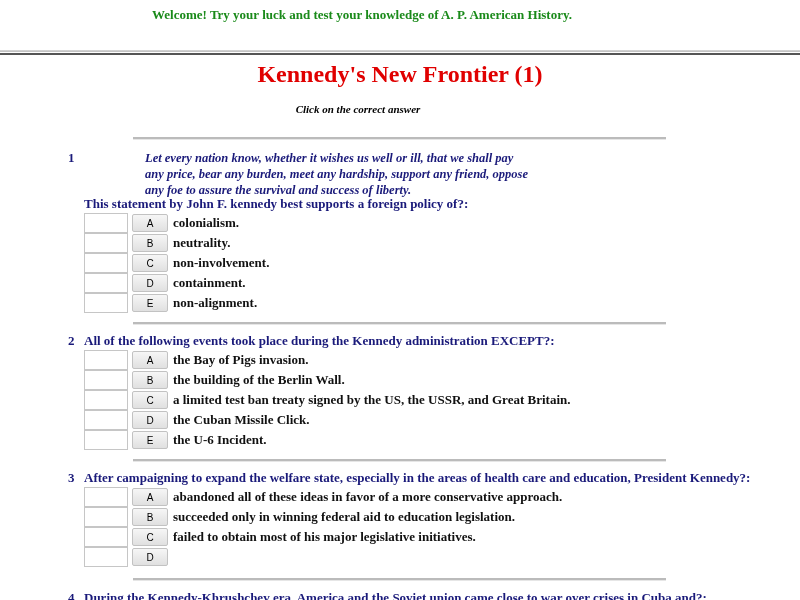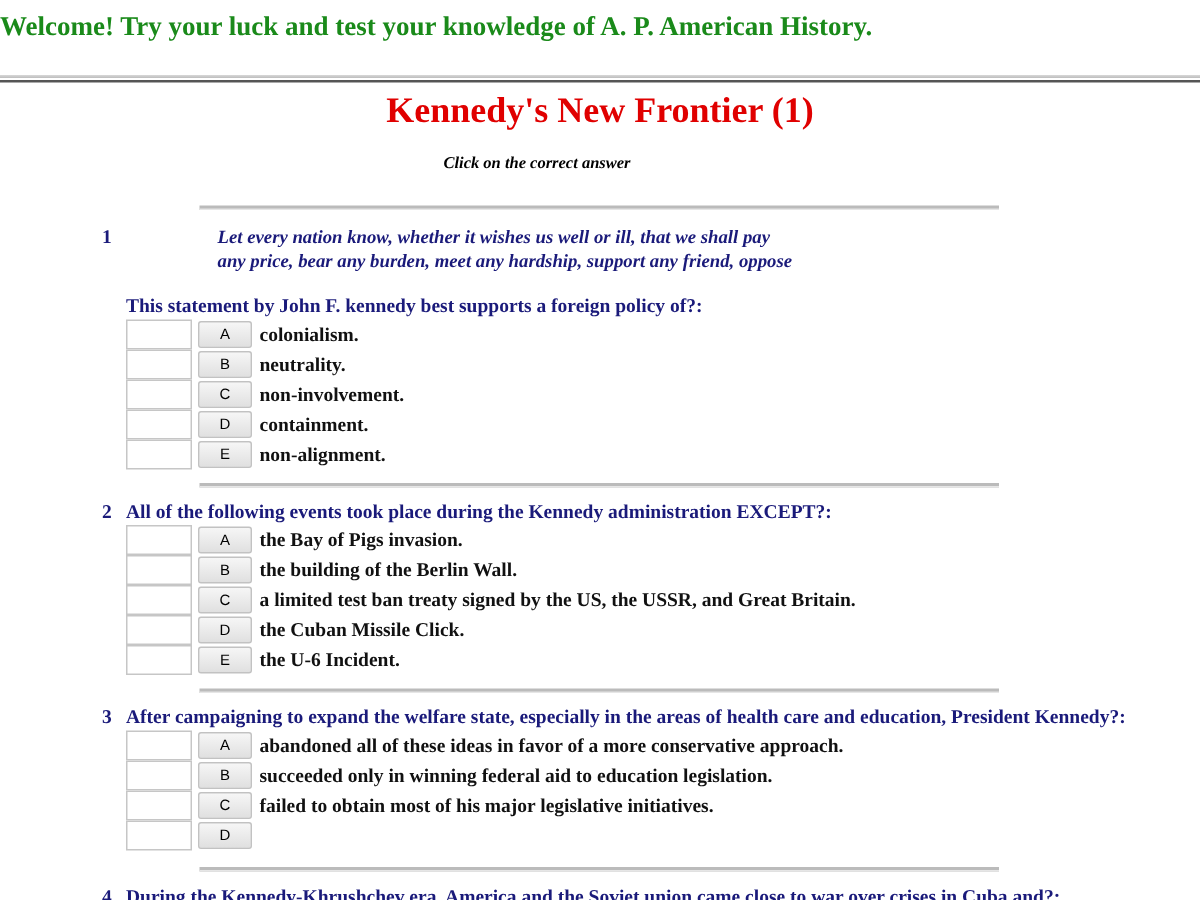--- a/index.html
+++ b/index.html
@@ -1,17 +1,17 @@
 <!DOCTYPE html>
 <html><head>
 <meta charset="utf-8">
 <style>
   html, body { margin:0; padding:0; background:#ffffff; }
   body { width:800px; height:600px; overflow:hidden; position:relative; font-family:"Liberation Serif", serif; }
-  .welcome { position:absolute; top:7px; left:0; width:724px; text-align:left; color:#1a8a1a; font-weight:bold; font-size:18px; }
+  .welcome { position:absolute; top:7px; left:0; width:724px; text-align:center; color:#1a8a1a; font-weight:bold; font-size:13px; }
   .top-rule { position:absolute; top:50px; left:0; width:800px; height:5px; background:linear-gradient(#d8d8d8 0, #bdbdbd 40%, #ffffff 41%, #ffffff 60%, #555 61%, #555 100%); }
   .title { position:absolute; top:61px; left:0; width:800px; text-align:center; color:#e00000; font-weight:bold; font-size:24px; }
   .subtitle { position:absolute; top:103px; left:0; width:716px; text-align:center; color:#000; font-weight:bold; font-style:italic; font-size:11px; }
   .sep { position:absolute; left:133px; width:533px; height:2px; background:#bbb; border-bottom:1px solid #e6e6e6; }
   .qnum { position:absolute; left:68px; color:#1a1a7a; font-weight:bold; font-size:13px; }
   .quote { position:absolute; left:115px; color:#1a1a7a; font-weight:bold; font-style:italic; font-size:12.5px; line-height:16px; width:420px;margin-left:30px; }
   .qtext { position:absolute; left:84px; color:#1a1a7a; font-weight:bold; font-size:13px; white-space:nowrap;text-align:center; }
   .opt { position:absolute; left:84px; height:18px; display:flex; align-items:center; }
   .ans-box { width:38px; height:16px; border:1px solid #c6c6c6; background:#fff; box-sizing:content-box; }
   .ans-btn { margin-left:4px; width:36px; height:18px; border:1px solid #c2c2c2; border-radius:2px; background:linear-gradient(#f6f6f6,#e0e0e0); font-family:"Liberation Sans", sans-serif; font-size:10px; color:#000; display:flex; align-items:center; justify-content:center; box-sizing:border-box; padding:0; }
@@ -26,20 +26,21 @@
 <div class="title">Kennedy's New Frontier  (1)</div>
 <div class="subtitle">Click on the correct answer</div>
 
 <div class="sep" style="top:137px;"></div>
 
 <div>
   <div class="qnum" style="top:150px;">1</div>
   <div class="quote" style="top:150px;">
     <div>Let every nation know, whether it wishes us well or ill, that we shall pay</div>
     <div>any price, bear any burden, meet any hardship, support any friend, oppose</div>
+    <div>any foe to assure the survival and success of liberty.</div>
   </div>
   <div class="qtext" style="top:196px;">This statement by John F. kennedy best supports a foreign policy of?:</div>
 
   <div class="opt" style="top:214px;">
     <input class="ans-box" type="text" value="" style="">
     <button class="ans-btn">A</button>
     <span class="opt-text">colonialism.</span>
   </div>
   <div class="opt" style="top:234px;">
     <input class="ans-box" type="text" value="" style="">

